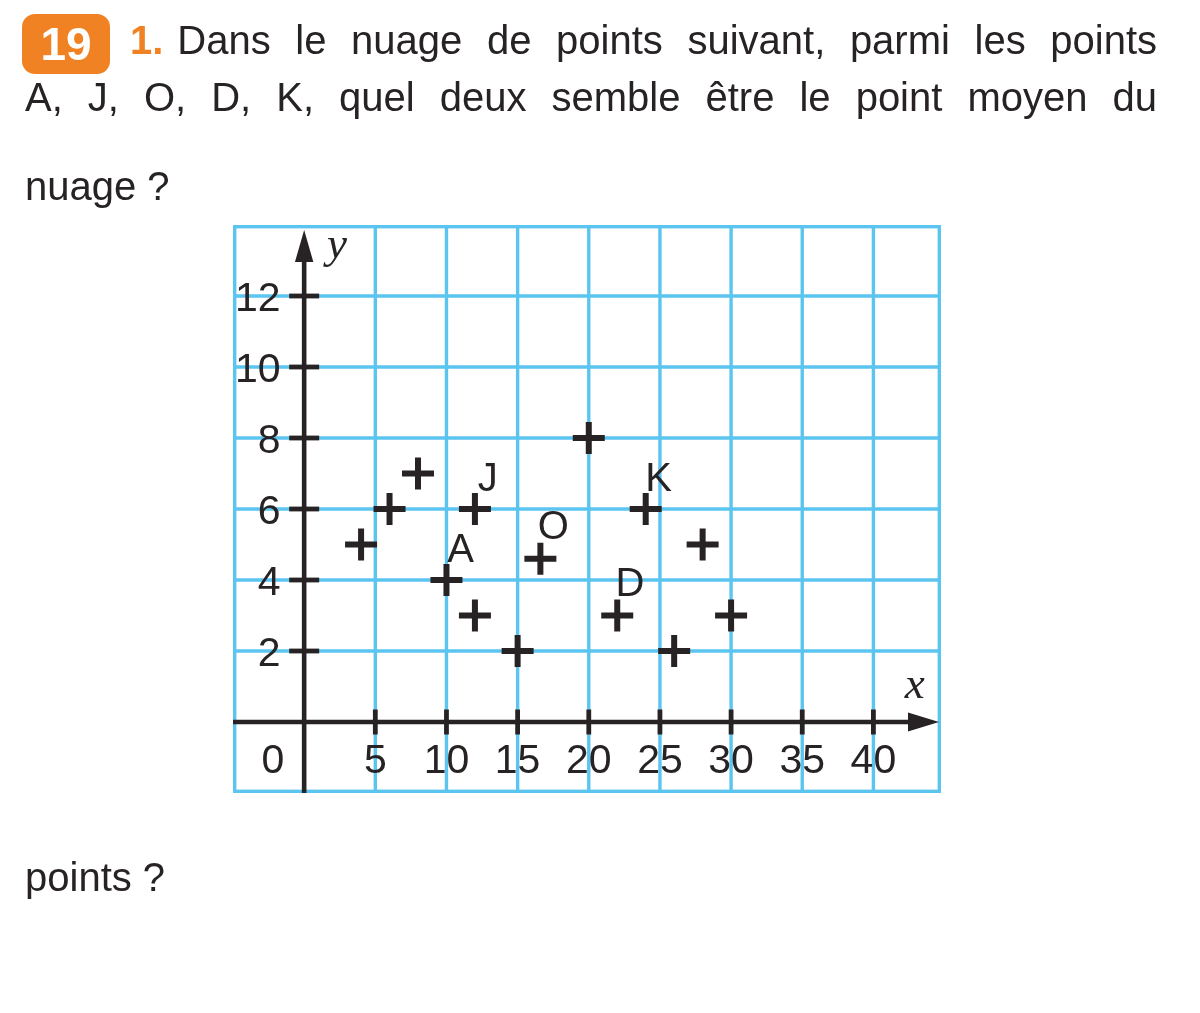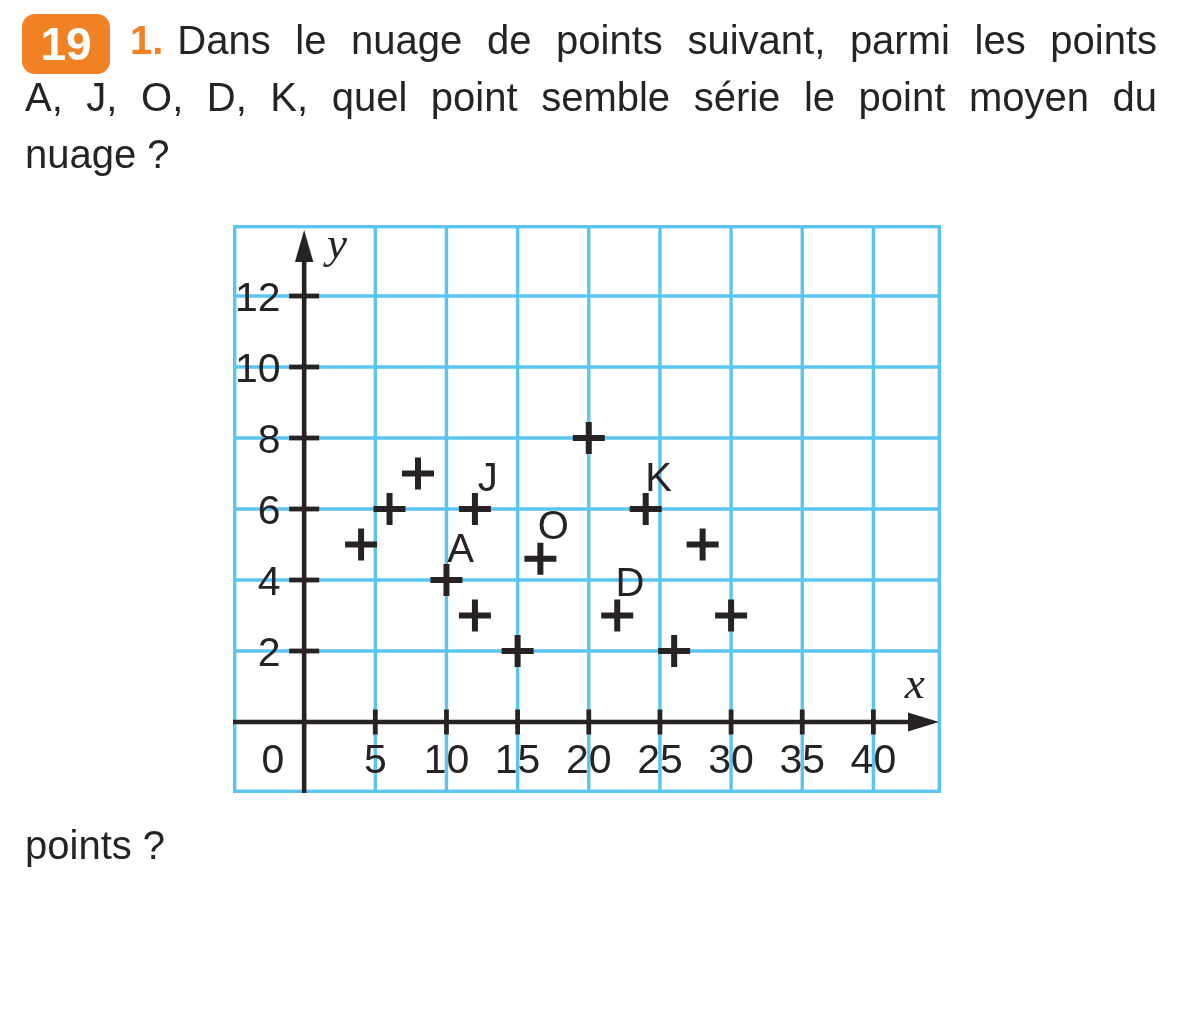--- a/index.html
+++ b/index.html
@@ -18,21 +18,21 @@
     line-height:57px;
     color:#272324;
   }
   #q1{top:12px;}
   #q2{top:817px;}
   .line{
     display:block;
     text-align:justify;
     text-align-last:justify;
   }
-  .line.last{text-align-last:left;}
+  .line.last{text-align-last:left;margin-top:32px;}
   #q1 .line.first{padding-left:105px;}
   .marker{
     font-weight:bold;
     margin-right:14px;
   }
   .math{
     font-family:"Liberation Serif",serif;
     font-style:italic;
   }
   .badge{
@@ -54,21 +54,21 @@
   #chart text.plabel{font-family:"Liberation Sans",sans-serif;font-size:40px;fill:#272324;}
   #chart text.axletter{font-family:"Liberation Serif",serif;font-style:italic;font-size:45px;fill:#272324;}
 </style>
 </head>
 <body>
 
 <div class="badge" style="background: rgb(240, 130, 35);">19</div>
 
 <div class="q" id="q1">
     <div class="line first"><span class="marker" style="color: rgb(240, 130, 35);">1.</span><span>Dans le nuage de points suivant, parmi les points</span></div>
-    <div class="line"><span>A, J, O, D, K, quel point semble série le point moyen du</span></div>
+    <div class="line"><span>A, J, O, D, K, quel deux semble être le point moyen du</span></div>
     <div class="line last"><span>nuage ?</span></div>
   </div>
 
 <svg id="chart" width="708" height="568" viewBox="0 0 708 568">
     <g>
       <line x1="142.31155778894473" y1="0" x2="142.31155778894473" y2="568" stroke="#5bc5f0" stroke-width="3.4"></line>
       <line x1="213.46733668341707" y1="0" x2="213.46733668341707" y2="568" stroke="#5bc5f0" stroke-width="3.4"></line>
       <line x1="284.62311557788945" y1="0" x2="284.62311557788945" y2="568" stroke="#5bc5f0" stroke-width="3.4"></line>
       <line x1="355.7788944723618" y1="0" x2="355.7788944723618" y2="568" stroke="#5bc5f0" stroke-width="3.4"></line>
       <line x1="426.93467336683415" y1="0" x2="426.93467336683415" y2="568" stroke="#5bc5f0" stroke-width="3.4"></line>

